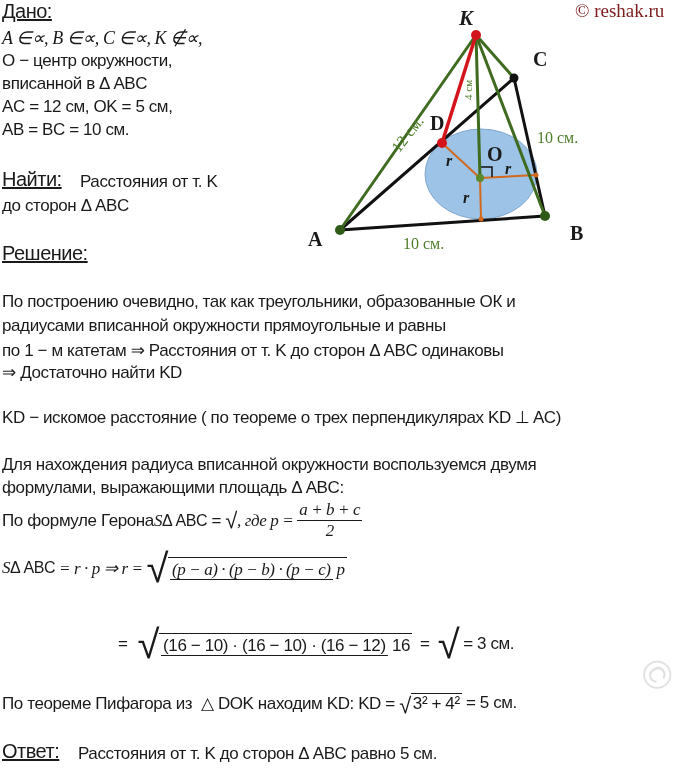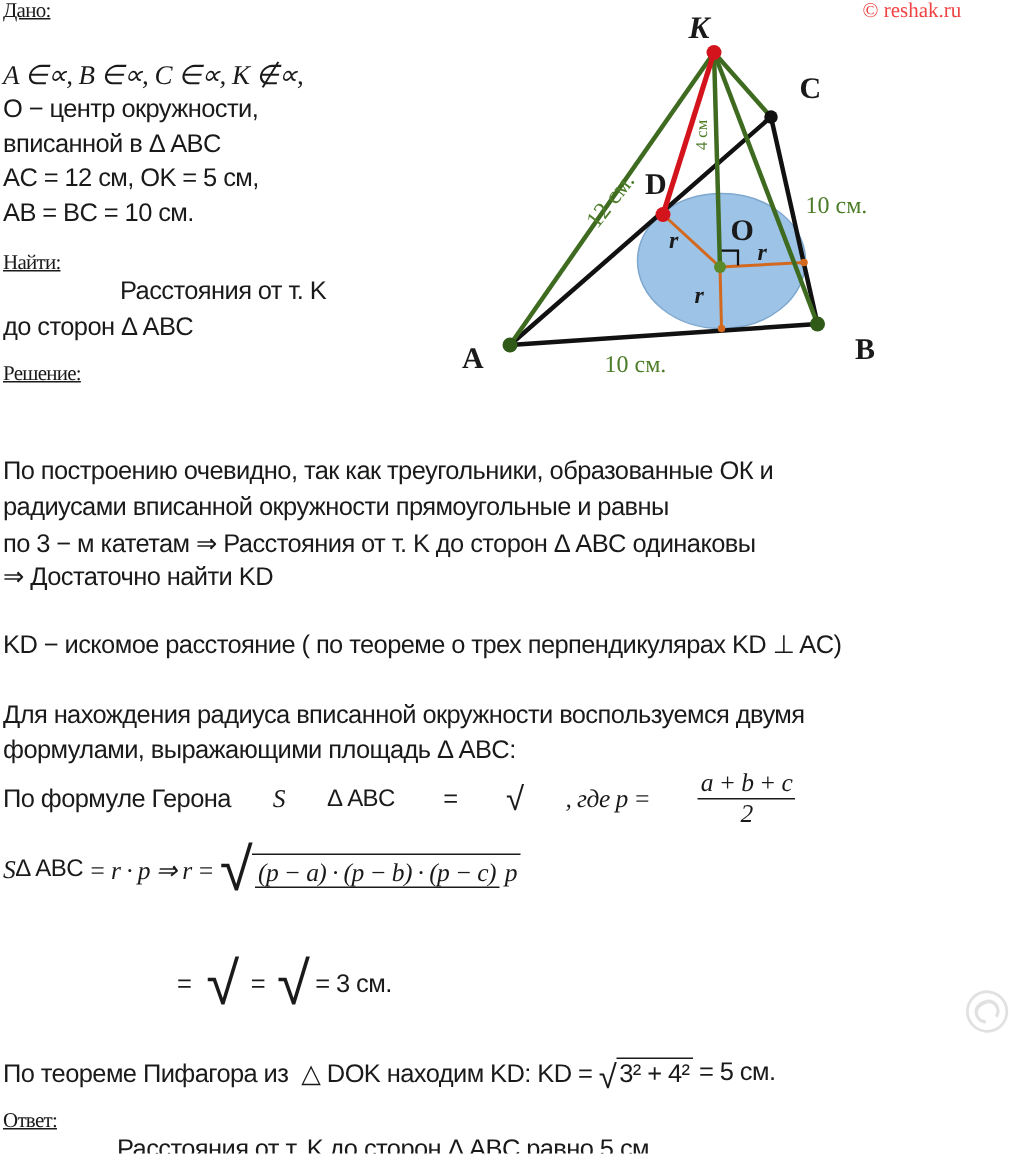--- a/index.html
+++ b/index.html
@@ -1,34 +1,34 @@
 <!DOCTYPE html>
 <html><head>
 <meta charset="utf-8">
 <style>
   html, body { margin:0; padding:0; background:#ffffff; }
   body { width:681px; height:769px; position:relative; overflow:hidden;
          font-family:"Liberation Serif", "DejaVu Serif", serif; color:#1a1a1a; }
   .abs { position:absolute; white-space:nowrap; }
-  .t { font-family:"Liberation Sans Narrow","Liberation Sans", sans-serif; font-size:17px; letter-spacing:-0.4px;margin-top:12px; }
+  .t { font-family:"Liberation Sans Narrow","Liberation Sans", sans-serif; font-size:17px; letter-spacing:-0.4px; }
   .serif { font-family:"Liberation Serif", serif; }
   .it { font-style:italic; font-family:"Liberation Serif", serif; }
-  .u { text-decoration:underline; font-size:14px; font-family:Liberation Serif, serif; letter-spacing:-0.5px; }
+  .u { text-decoration:underline; font-size:20px; font-family:Liberation Sans, sans-serif; letter-spacing:-0.5px; }
   .frac { display:inline-flex; flex-direction:column; align-items:center; vertical-align:middle; }
   .frac .num { border-bottom:1.5px solid #1a1a1a; padding:0 2px; }
   .sqrt { display:inline-block; border-top:1.5px solid #1a1a1a; padding:0 2px; }
   .rad { font-size:40px; line-height:1; vertical-align:middle; font-weight:200; }
   .sub { font-size:16px; vertical-align:-5px; font-style:normal; }
   .wm { position:absolute; right:10px; top:652px; width:70px; height:110px; color:#c9c9c9; font-size:40px;
         transform:rotate(65deg); transform-origin:center; font-family:"Liberation Sans",sans-serif; opacity:0.55; }
 </style>
 </head>
 <body>
 
-<div class="abs serif" style="left:575px; top:0px; font-size:14px; color:#ef4444;">© reshak.ru</div>
+<div class="abs serif" style="left:575px; top:0px; font-size:19px; color:#7f1d1d;">© reshak.ru</div>
 
 <div class="abs u" style="left:2px; top:0px;">Дано:</div>
 <div class="abs t it" style="left:2px; top:27px; font-size:18px;">A ∈∝, B ∈∝,  C ∈∝,  K ∉∝,</div>
 <div class="abs t" style="left:2px; top:51px;">O − центр окружности,</div>
 <div class="abs t" style="left:2px; top:74px;">вписанной  в Δ ABC</div>
 <div class="abs t" style="left:2px; top:97px;">AC = 12 см, OK = 5 см,</div>
 <div class="abs t" style="left:2px; top:120px;">AB = BC = 10 см.</div>
 
 <div class="abs u" style="left:2px; top:168px;">Найти:</div>
 <div class="abs t" style="left:80px; top:172px;">Расстояния от т. K</div>
@@ -73,29 +73,29 @@
 <div class="abs serif" style="left:403px; top:235px; font-size:16px; color:#4e7d2a;">10 см.</div>
 <div class="abs serif" style="left:388px; top:145px; font-size:16px; color:#4e7d2a; transform:rotate(-52deg); transform-origin:left top;">12 см.</div>
 <div class="abs serif" style="left:462px; top:100px; font-size:11px; color:#4e7d2a; transform:rotate(-90deg); transform-origin:left top;">4 см</div>
 <div class="abs serif" style="left:446px; top:152px; font-size:16px; font-weight:bold; font-style:italic;">r</div>
 <div class="abs serif" style="left:505px; top:160px; font-size:16px; font-weight:bold; font-style:italic;">r</div>
 <div class="abs serif" style="left:463px; top:189px; font-size:16px; font-weight:bold; font-style:italic;">r</div>
 
 <div class="abs u" style="left:2px; top:242px;">Решение:</div>
 <div class="abs t" style="left:2px; top:292px;">По построению очевидно, так как треугольники, образованные ОК  и</div>
 <div class="abs t" style="left:2px; top:316px;">радиусами вписанной окружности прямоугольные и равны</div>
-<div class="abs t" style="left:2px; top:340px;"> по 3 − м катетам  ⇒ Расстояния от т. K до сторон Δ ABC одинаковы</div>
+<div class="abs t" style="left:2px; top:340px;"> по 1 − м катетам  ⇒ Расстояния от т. K до сторон Δ ABC одинаковы</div>
 <div class="abs t" style="left:2px; top:362px;">⇒ Достаточно найти  KD</div>
 
 <div class="abs t" style="left:2px; top:407px;">KD − искомое расстояние ( по теореме о трех перпендикулярах  KD ⊥ AC)</div>
 
 <div class="abs t" style="left:2px; top:455px;">Для нахождения радиуса вписанной окружности воспользуемся двумя</div>
 <div class="abs t" style="left:2px; top:478px;">формулами, выражающими площадь Δ ABC:</div>
 
-<div class="abs t" style="left:2px; top:500px; display:flex; align-items:center;gap:28px;">
+<div class="abs t" style="left:2px; top:500px; display:flex; align-items:center;">
   <span>По формуле Герона </span>
   <span class="it">S</span>
     <span class="sub">Δ ABC</span>
   <span style="white-space:pre"> = </span>
   <span style="font-size:22px;">√</span>
   <span class="it" style="white-space:pre">, где p = </span>
   <span class="frac it">
     <span class="num">a + b + c</span>
     <span>2</span>
   </span>
@@ -108,20 +108,24 @@
   <span class="rad">√</span>
   <span class="frac sqrt it" style="padding-top:2px;">
     <span class="num">(p − a) · (p − b) · (p − c)</span>
     <span>p</span>
   </span>
 </div>
 
 <div class="abs t" style="left:118px; top:624px; display:flex; align-items:center;">
   <span style="margin-right:10px;">=</span>
   <span class="rad">√</span>
+  <span class="frac sqrt" style="padding-top:2px;">
+    <span class="num">(16 − 10) · (16 − 10) · (16 − 12)</span>
+    <span>16</span>
+  </span>
   <span style="margin:0 8px;">=</span>
   <span class="rad">√</span>
   <span style="margin-left:4px;">= 3 см.</span>
 </div>
 
 <div class="abs t" style="left:2px; top:693px; display:flex; align-items:flex-start;">
   <span style="white-space:pre">По теореме Пифагора из  △ DOK находим KD: KD = </span>
   <span style="font-size:22px;">√</span>
     <span class="sqrt">3² + 4²</span>
   <span style="white-space:pre"> = 5 см.</span>

